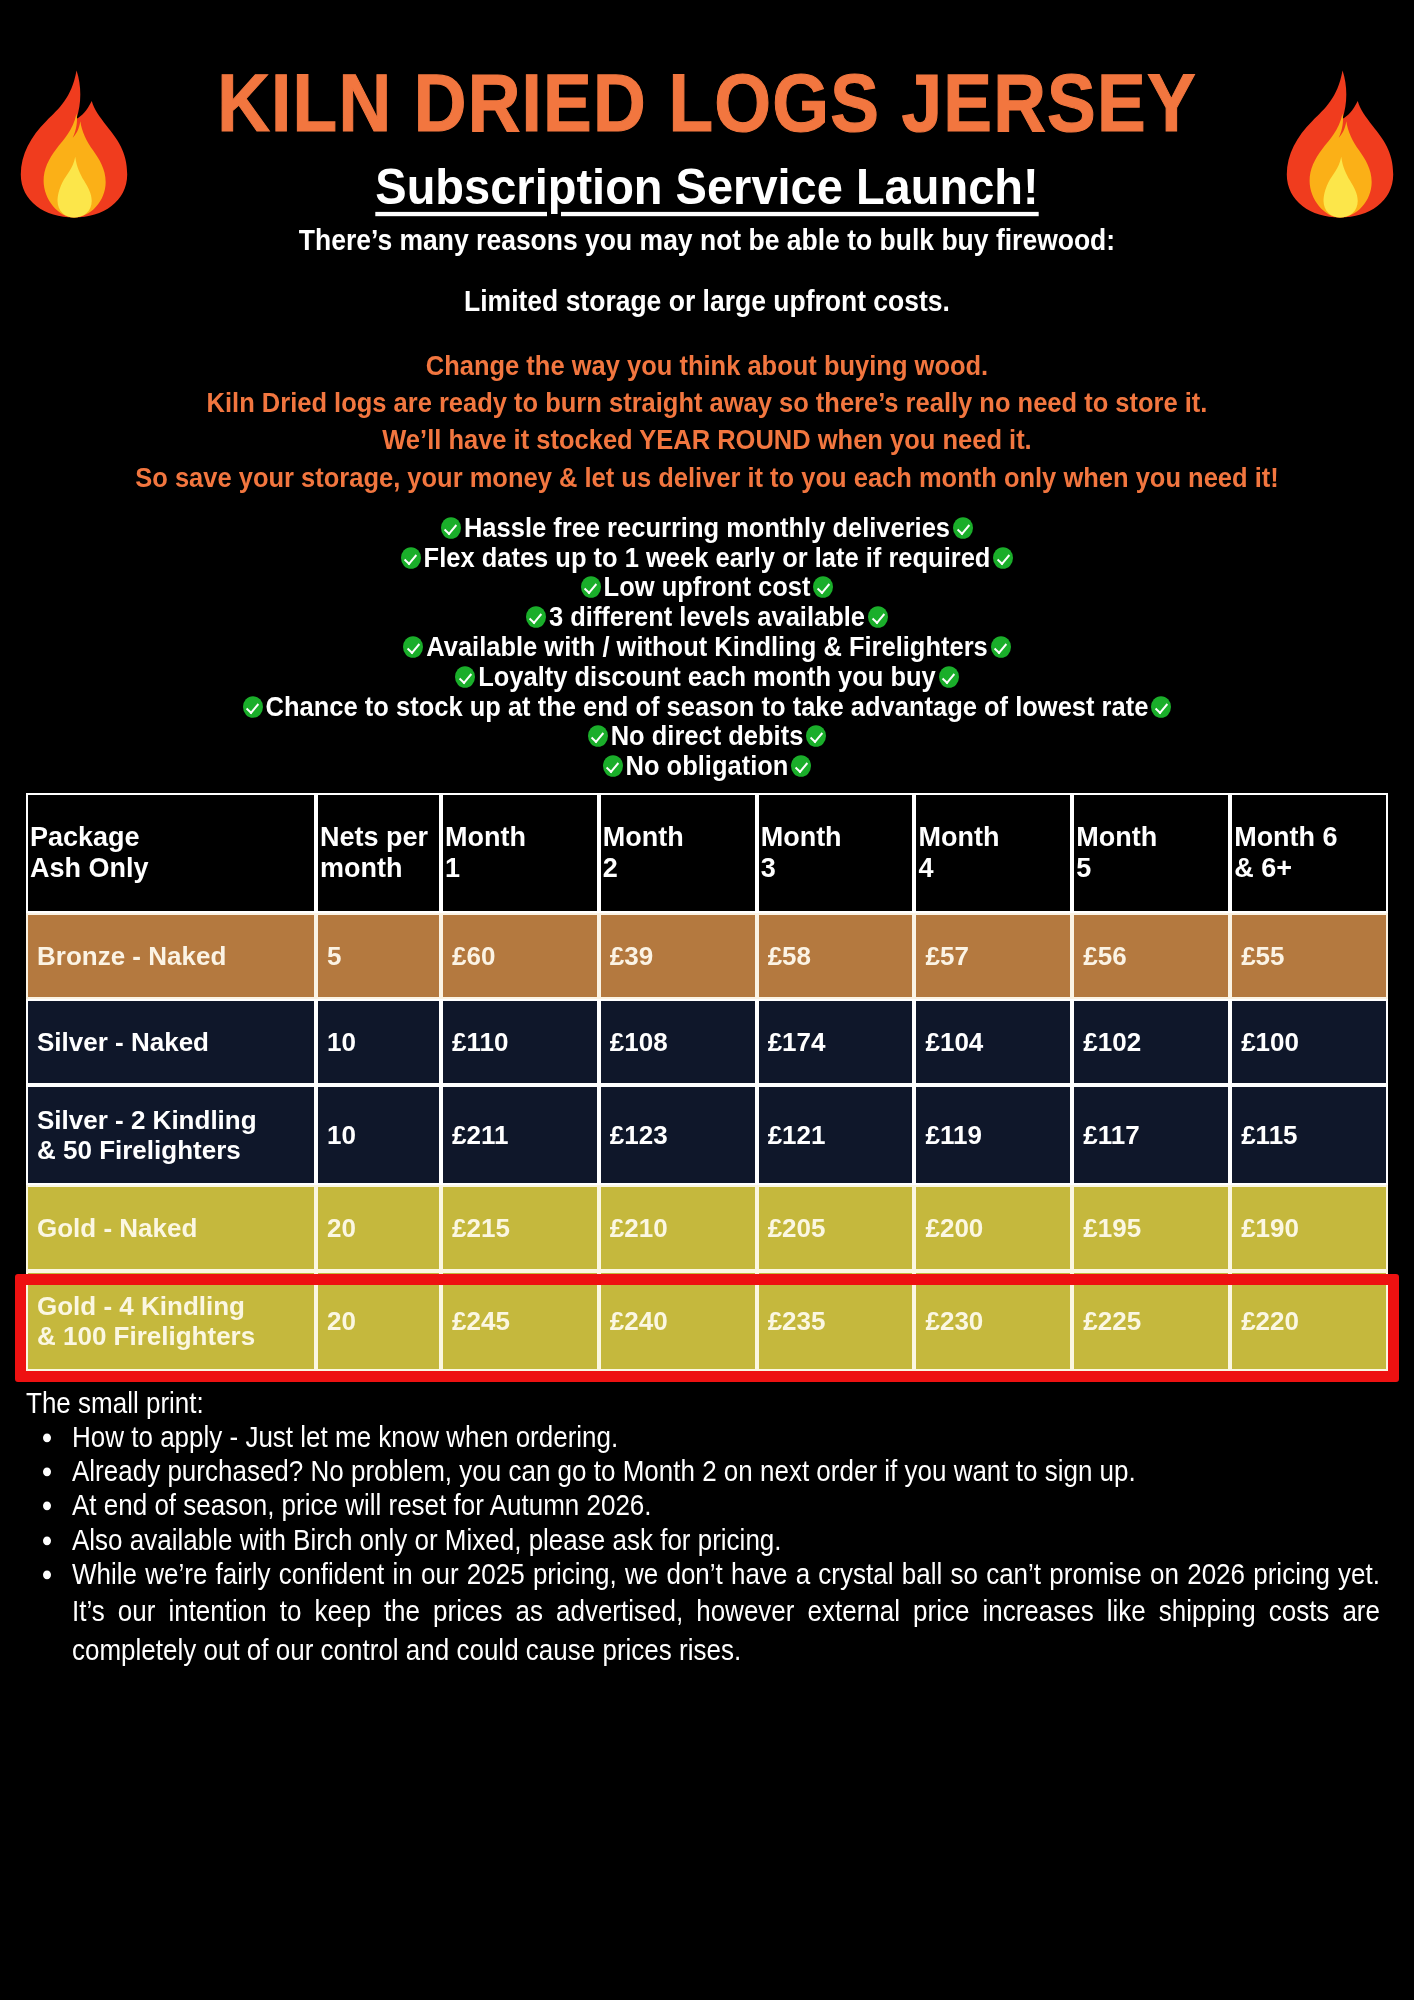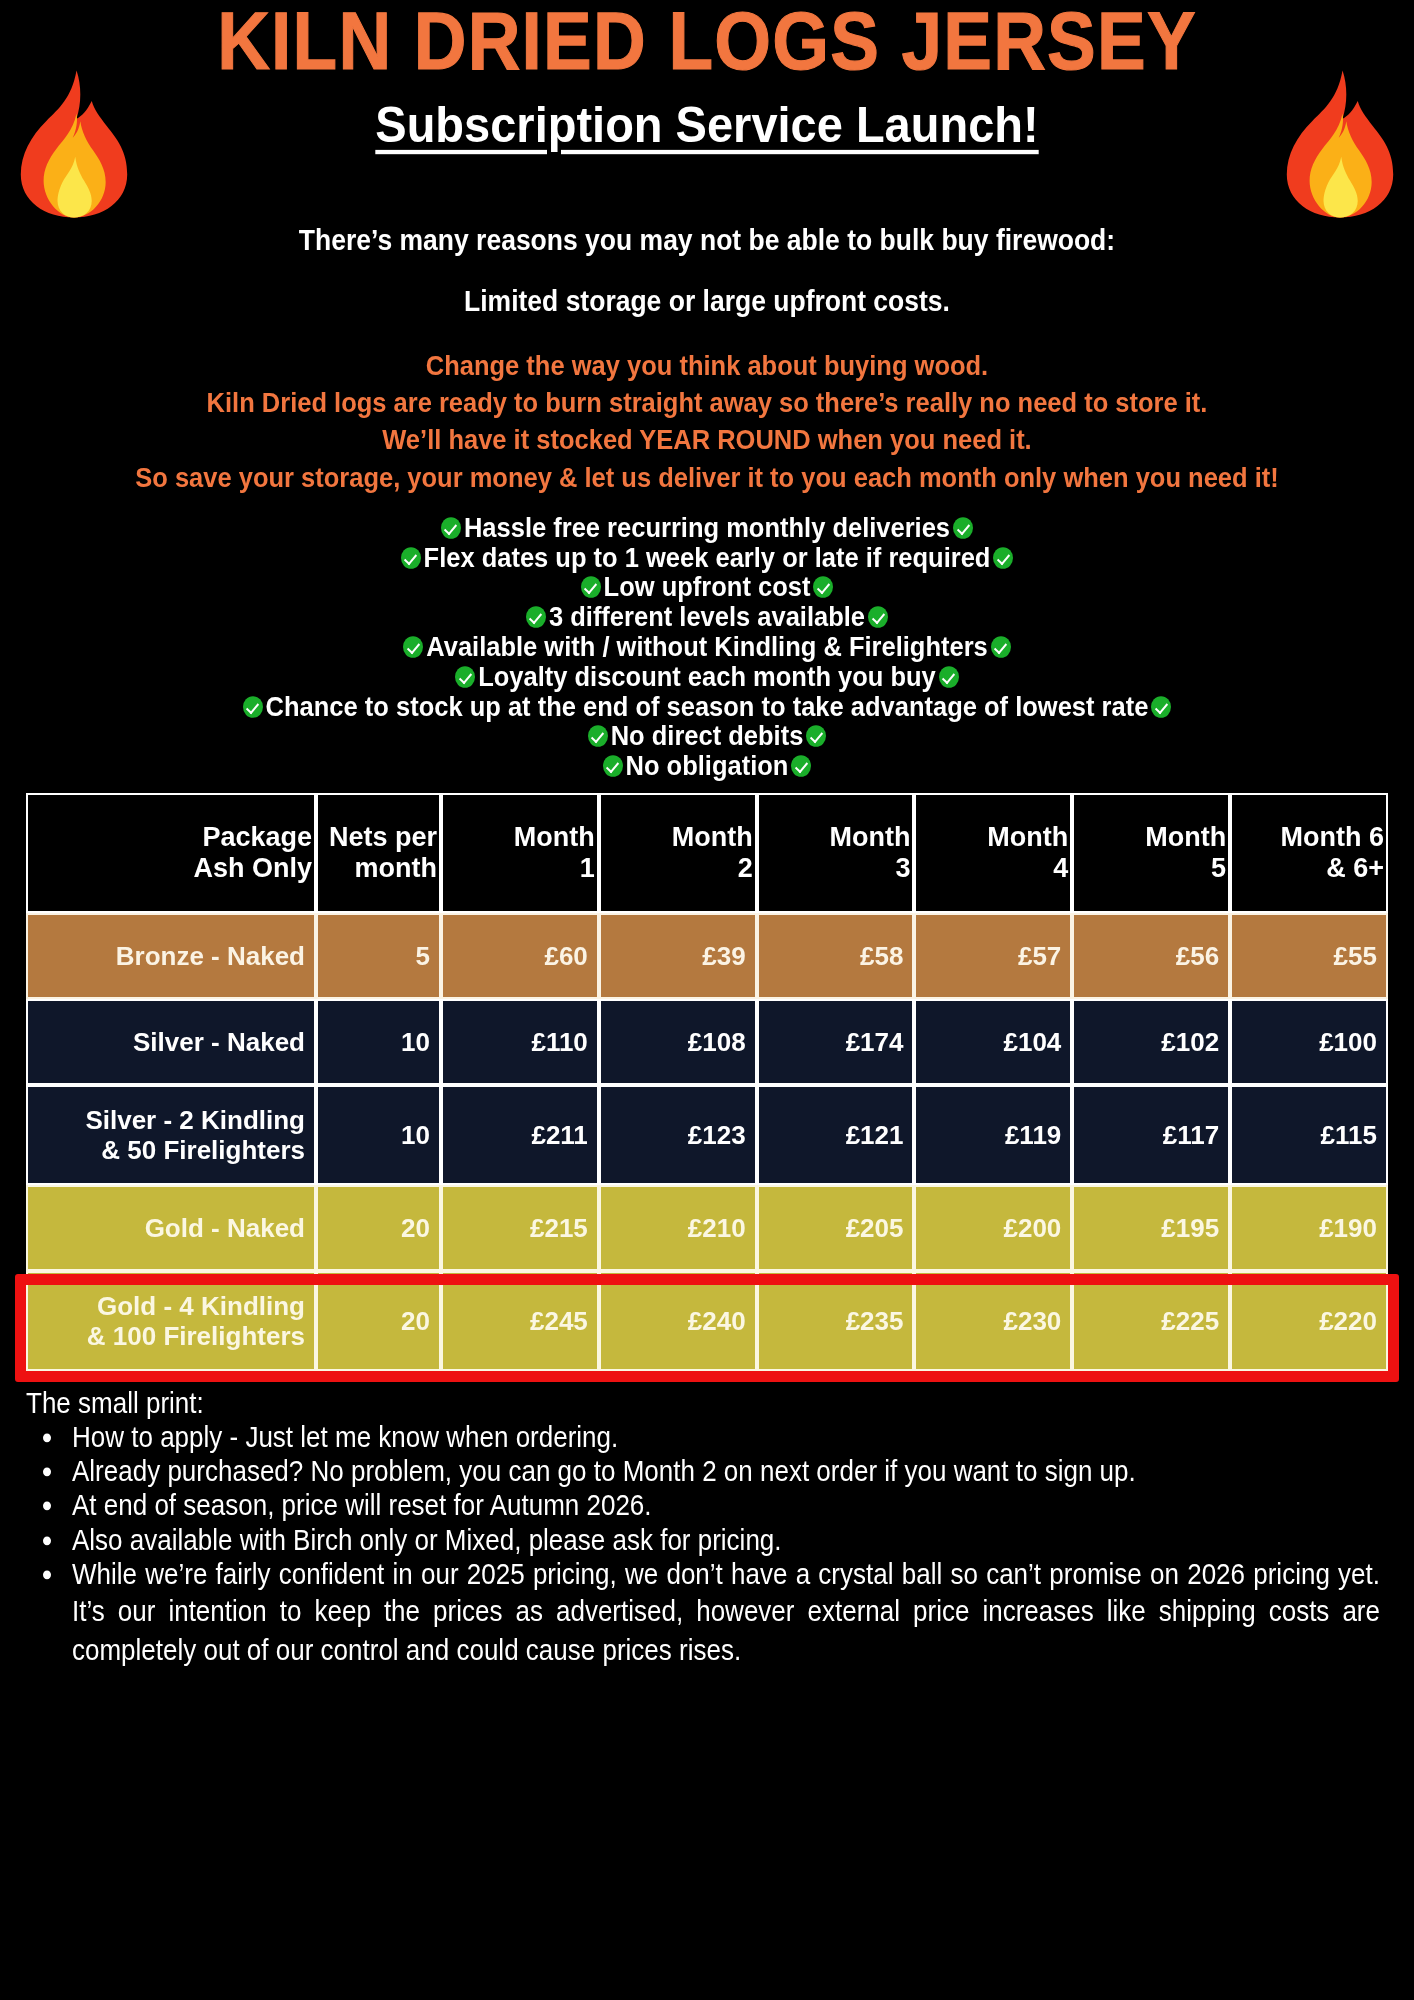--- a/index.html
+++ b/index.html
@@ -14,20 +14,21 @@
     position: relative;
     width: 1414px;
     height: 2000px;
     background: #000000;
   }
 
   
   .header {
     position: relative;
     height: 205px;
+    padding-top: 62px;
   }
   .flame {
     position: absolute;
     top: 68px;
     width: 132px;
     height: 152px;
   }
   .flame.left  { left: 8px; }
   .flame.right { right: 8px; }
   .flame svg { width: 100%; height: 100%; display: block; }
@@ -122,21 +123,21 @@
     width: 1362px;
   }
   table.pricing {
     border-collapse: separate;
     border-spacing: 0;
     width: 1362px;
     table-layout: fixed;
   }
   table.pricing td, table.pricing th {
     border: 2.5px solid #FFFFFF;
-    text-align: right;
+    text-align: left;
     vertical-align: middle;
     font-weight: bold;
     line-height: 1.16;
   }
   thead th {
     background: #000000;
     color: #FFFFFF;
     font-size: 27px;
     height: 120px;
     padding: 6px 2px;

